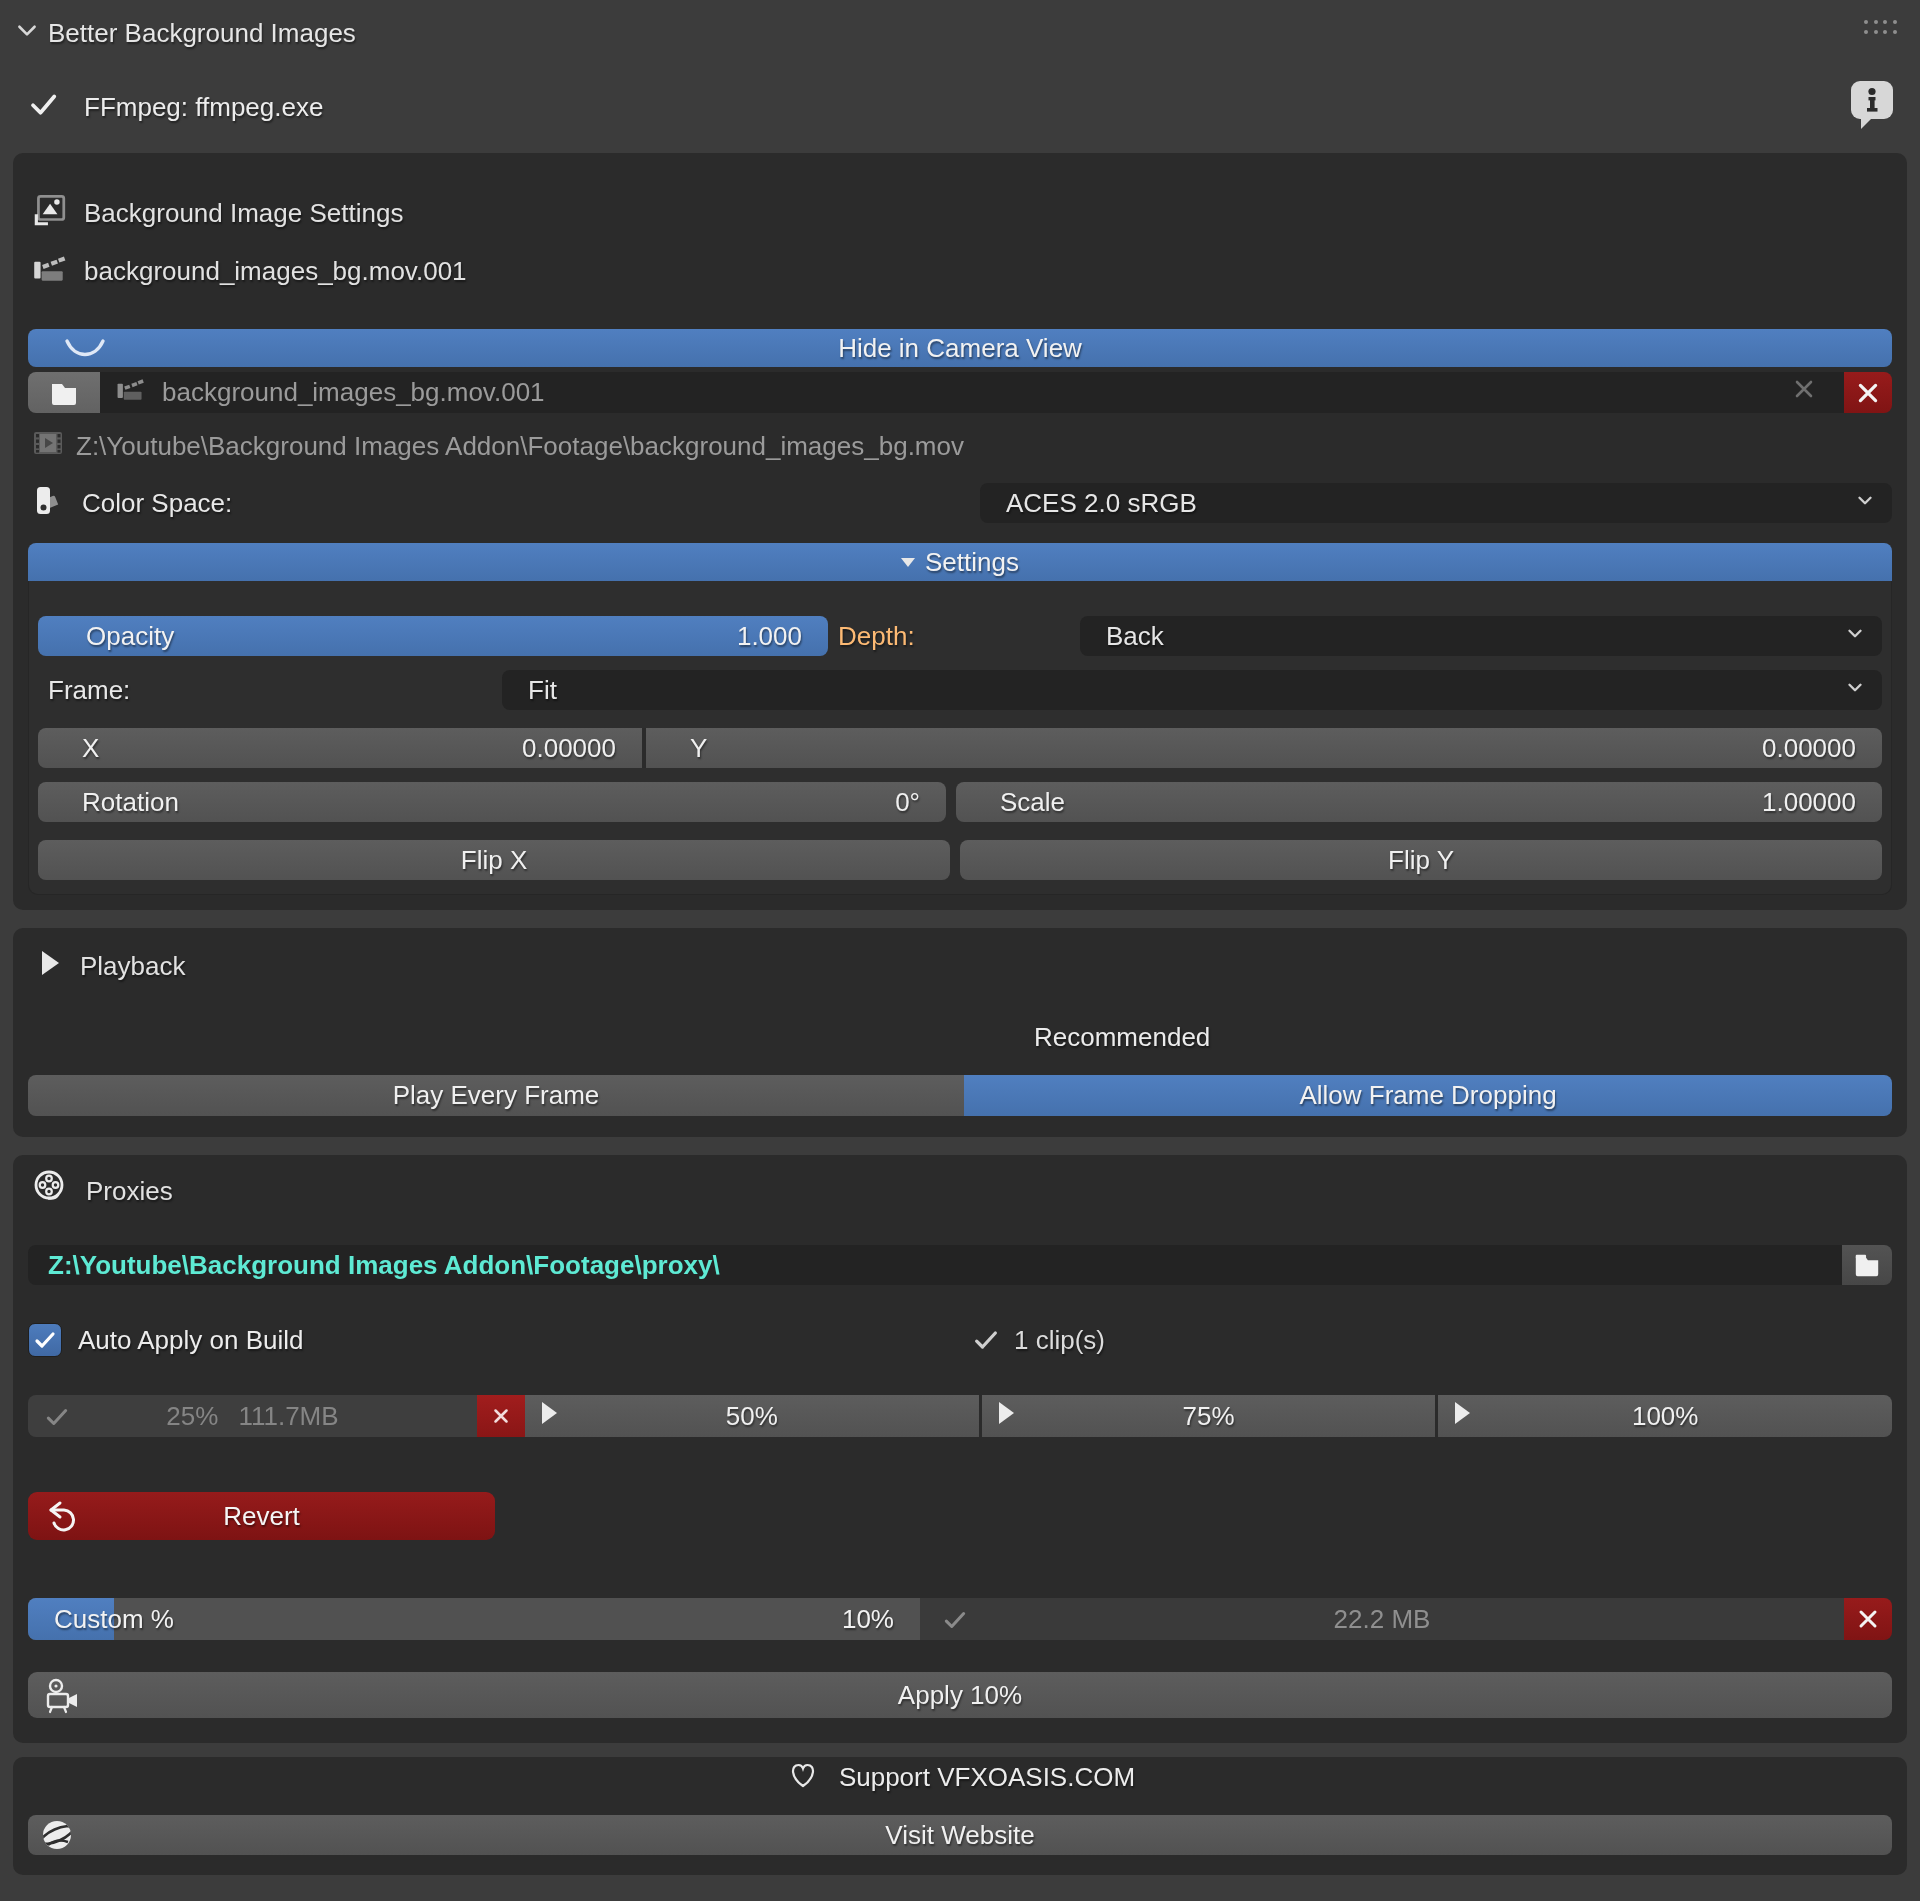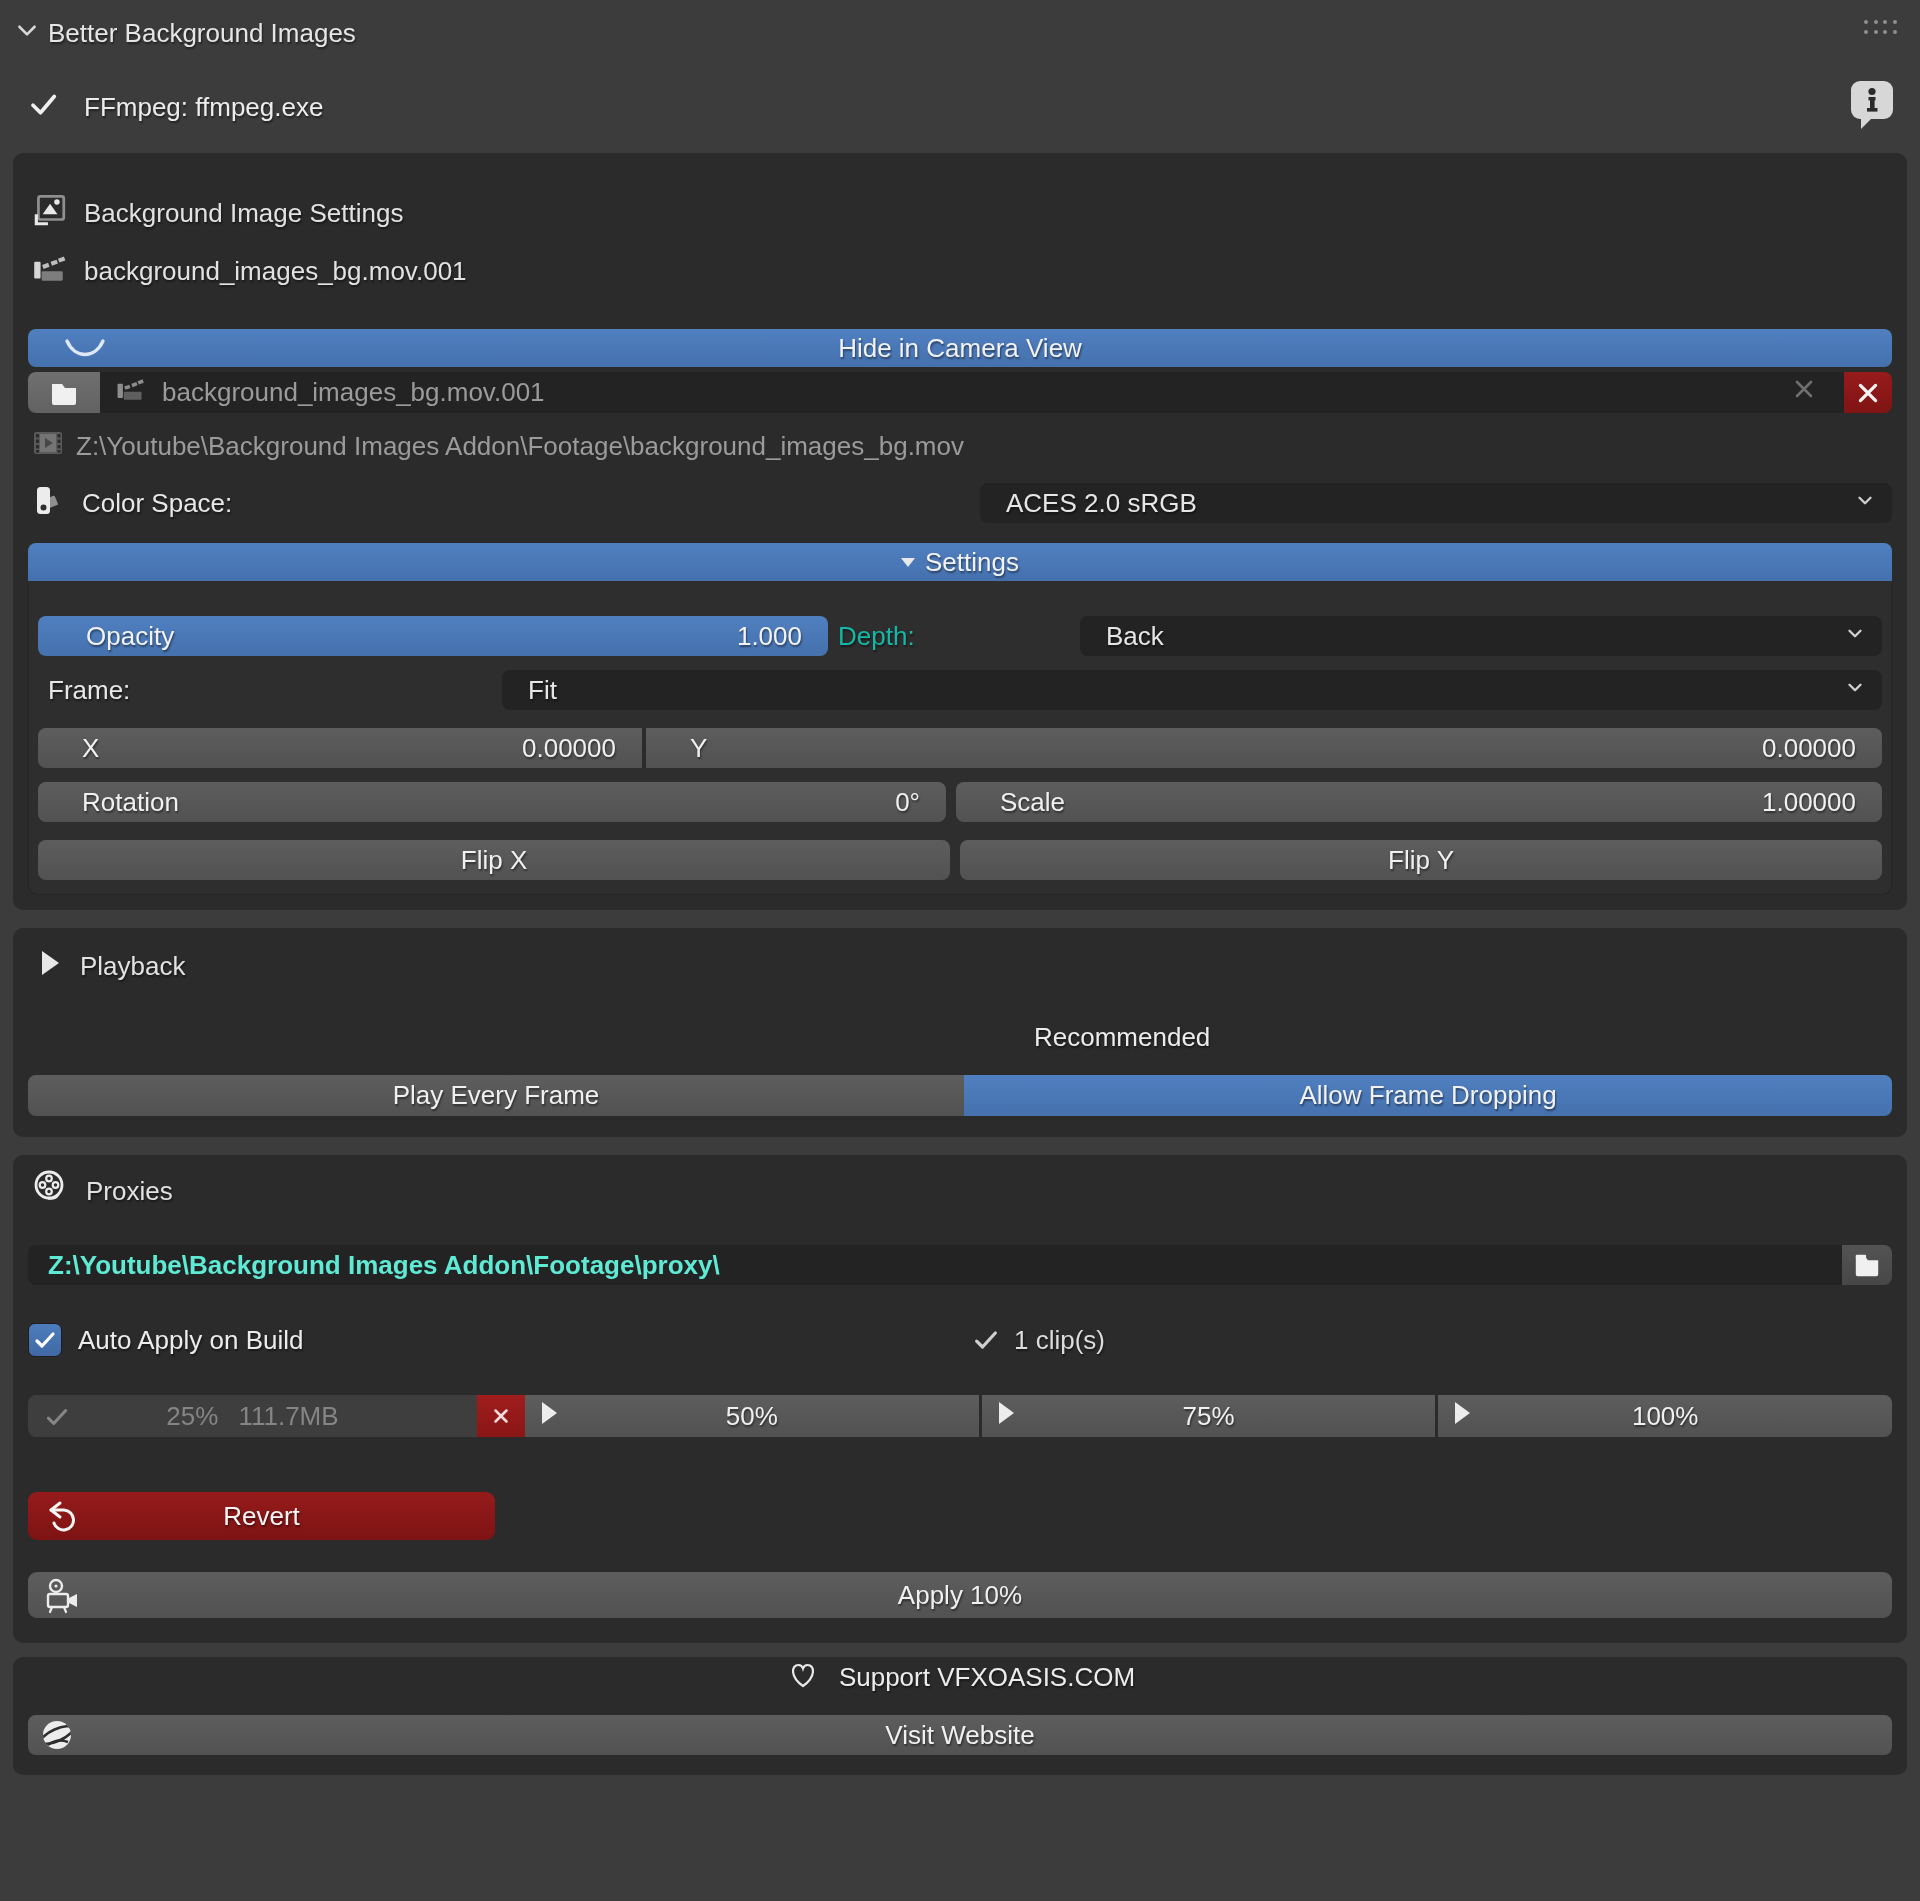--- a/index.html
+++ b/index.html
@@ -60,21 +60,21 @@
         padding:0 26px; position:relative; color:#e6e6e6; }
   .dd .chev { position:absolute; right:16px; top:50%; transform:translateY(-50%); }
   .cs-dd { margin-left:auto; width:912px; }
 
   
   .subpanel { background:#2e2e2e; border:1px solid #262626; border-top:none;
               border-radius:0 0 10px 10px; padding:35px 9px 14px 9px; }
   .srow { height:40px; display:flex; }
   .opacity-slider { width:790px; border-radius:8px; display:flex; align-items:center;
                     justify-content:space-between; padding:0 26px 0 48px; }
-  .depth-label { width:252px; display:flex; align-items:center; padding-left:10px; color:#14b8a6; }
+  .depth-label { width:252px; display:flex; align-items:center; padding-left:10px; color:#fdba74; }
   .dd-flex { flex:1; }
   .mt14 { margin-top:14px; } .mt18 { margin-top:18px; }
   .frame-label { width:464px; display:flex; align-items:center; padding-left:10px; color:#e8e8e8; }
   .offset-label { width:618px; display:flex; align-items:center; padding-left:10px; color:#e8e8e8; }
   .gfield { background:linear-gradient(#5d5d5d,#525252); color:#f0f0f0; display:flex; align-items:center;
             justify-content:space-between; padding:0 26px 0 44px; }
   .fx { width:604px; border-radius:8px 0 0 8px; }
   .fdiv { width:4px; background:#2b2b2b; }
   .fy { flex:1; border-radius:0 8px 8px 0; }
   .frot { width:908px; border-radius:8px; }
@@ -468,20 +468,40 @@
     </div>
 
     <div class="revert-btn">
       <svg width="36" height="36" viewBox="0 0 36 36" fill="none">
         <path d="M16 5 L7 12 L16 19" stroke="#f5f5f5" stroke-width="3" stroke-linecap="round" stroke-linejoin="round"></path>
         <path d="M7 12 H20 a 10 10 0 1 1 -10 13" stroke="#f5f5f5" stroke-width="3" stroke-linecap="round" fill="none"></path>
       </svg>
       <span class="ts">Revert</span>
     </div>
 
+    <div class="custom-row">
+      <div class="custom-slider">
+        <div class="custom-fill"></div>
+        <span class="clabel ts">Custom %</span>
+        <span class="cval ts">10%</span>
+      </div>
+      <div class="custom-mb">
+        <span class="chk">
+          <svg width="26" height="26" viewBox="0 0 24 24" fill="none">
+              <path d="M4 13 l5 5 L20 6" stroke="#8a8a8a" stroke-width="2.8" stroke-linecap="round" stroke-linejoin="round"></path>
+            </svg>
+        </span>
+        <span>22.2 MB</span>
+      </div>
+      <div class="custom-x">
+        <svg width="24" height="24" viewBox="0 0 24 24">
+            <path d="M5 5 L19 19 M19 5 L5 19" stroke="#f4f4f4" stroke-width="3" stroke-linecap="round"></path>
+          </svg>
+      </div>
+    </div>
 
     <div class="apply-btn">
       <svg width="42" height="42" viewBox="0 0 42 42" fill="none">
         <circle cx="14" cy="12" r="6" stroke="#ececec" stroke-width="2.4"></circle>
         <circle cx="14" cy="12" r="1.6" fill="#ececec"></circle>
         <rect x="6" y="20" width="20" height="13" rx="2" stroke="#ececec" stroke-width="2.4"></rect>
         <polygon points="27,24 35,20 35,33 27,29" fill="#ececec"></polygon>
         <path d="M10 33 l-2 5 M22 33 l2 5" stroke="#ececec" stroke-width="2.2" stroke-linecap="round"></path>
       </svg>
       <span class="ts">Apply 10%</span>

